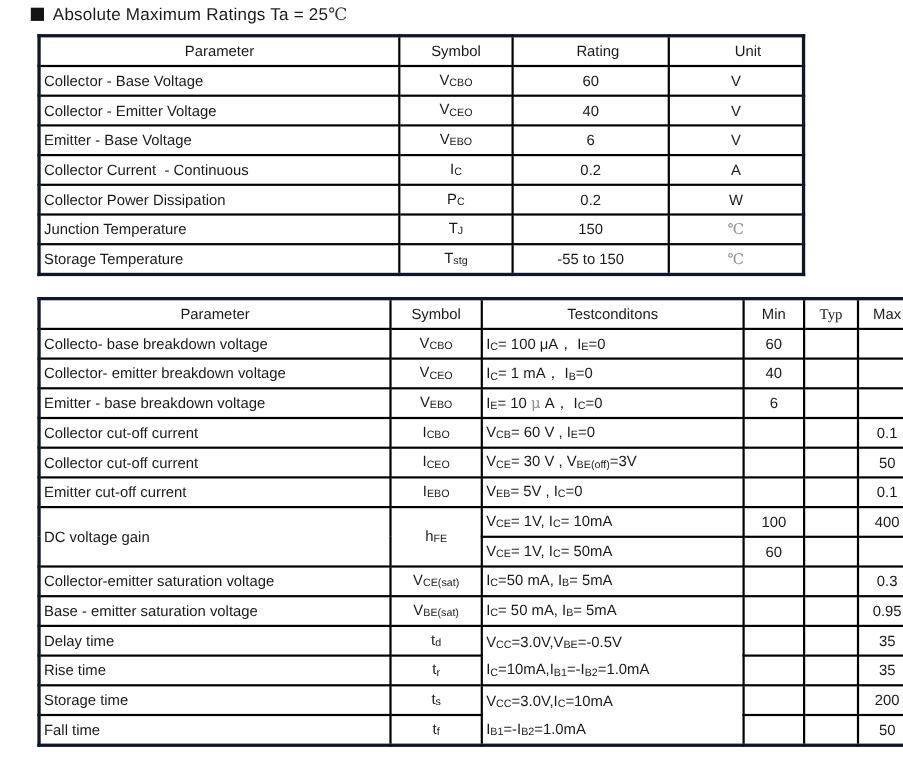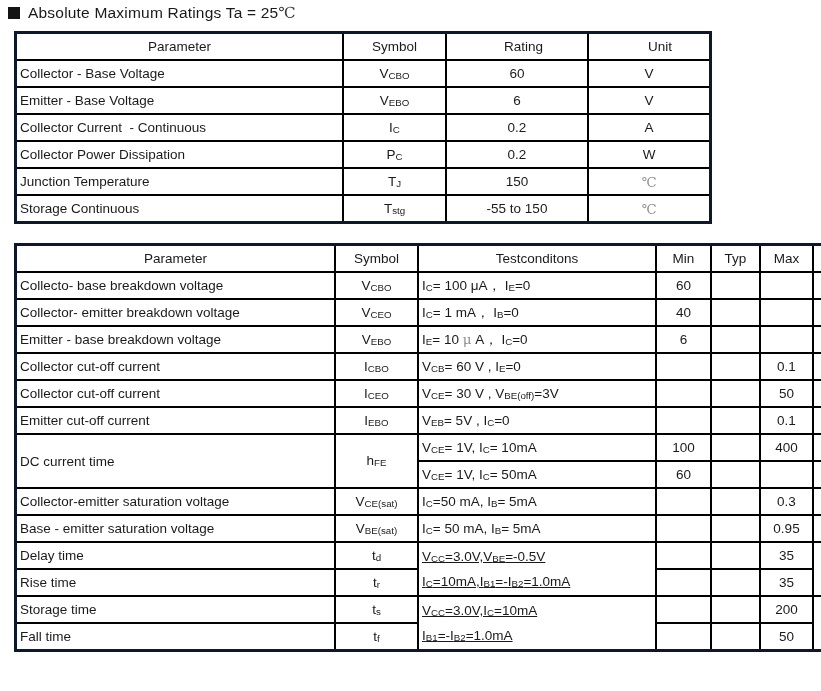--- a/index.html
+++ b/index.html
@@ -1,21 +1,21 @@
 <!DOCTYPE html>
 <html><head>
 <meta charset="utf-8">
 <style>
   html,body{margin:0;padding:0;}
   body{
     width:821px;height:691px;background:#ffffff;overflow:hidden;
     font-family:"Liberation Sans", sans-serif;color:#1a1a1a;
   }
   .page{padding-top:4px;}
-  .section{display:block;}
+  .section{display:block;margin-left:20px;}
   .section.second{margin-top:19px;}
   .title-row{
     display:flex;align-items:center;gap:8px;
     padding-left:8px;font-size:15.5px;letter-spacing:0.2px;
     height:18px;
   }
   .sq{width:12px;height:12px;background:#141414;flex:0 0 auto;}
   table{
     border-collapse:collapse;table-layout:fixed;
     margin-left:14px;margin-top:9px;
@@ -34,27 +34,27 @@
   table.t0{width:627px;}
   table.t0 th:nth-child(1){width:319px;}
   table.t0 th:nth-child(2){width:95px;}
   table.t0 th:nth-child(3){width:121px;padding-left:16px;}
   table.t0 th:nth-child(4){width:92px;padding-left:25px;}
   table.t1{width:802px;}
   table.t1 th:nth-child(1){width:311px;}
   table.t1 th:nth-child(2){width:75px;}
   table.t1 th:nth-child(3){width:230px;}
   table.t1 th:nth-child(4){width:47px;}
-  table.t1 th:nth-child(5){width:41px;}
+  table.t1 th:nth-child(5){width:41px;font-family:Liberation Serif, serif;}
   table.t1 th:nth-child(6){width:45px;}
   table.t1 th:nth-child(7){width:52px;}
   .sub{font-size:0.72em;letter-spacing:0;vertical-align:-0.12em;}
   .cel{color:#8f8f8f;font-family:"DejaVu Serif", serif;}
   .title-text .cel{color:#3a3a3a;}
-  .cond-line{height:25px;line-height:25px;text-decoration:underline;}
+  .cond-line{height:25px;line-height:25px;}
 </style>
 </head>
 <body>
 
 <div class="page">
 
   <div class="section">
     <div class="title-row">
       <span class="sq"></span>
       <span class="title-text">Absolute Maximum Ratings Ta = 25<span class="cel">℃</span></span>
@@ -69,20 +69,26 @@
           </tr>
         </thead>
       <tbody>
           <tr>
             <td class="left">Collector - Base Voltage</td>
             <td class="center">V<span class="sub">CBO</span></td>
             <td class="center">60</td>
             <td class="center">V</td>
           </tr>
           <tr>
+            <td class="left">Collector - Emitter Voltage</td>
+            <td class="center">V<span class="sub">CEO</span></td>
+            <td class="center">40</td>
+            <td class="center">V</td>
+          </tr>
+          <tr>
             <td class="left">Emitter - Base Voltage</td>
             <td class="center">V<span class="sub">EBO</span></td>
             <td class="center">6</td>
             <td class="center">V</td>
           </tr>
           <tr>
             <td class="left">Collector Current &nbsp;- Continuous</td>
             <td class="center">I<span class="sub">C</span></td>
             <td class="center">0.2</td>
             <td class="center">A</td>
@@ -93,21 +99,21 @@
             <td class="center">0.2</td>
             <td class="center">W</td>
           </tr>
           <tr>
             <td class="left">Junction Temperature</td>
             <td class="center">T<span class="sub">J</span></td>
             <td class="center">150</td>
             <td class="center"><span class="cel">℃</span></td>
           </tr>
           <tr>
-            <td class="left">Storage Continuous</td>
+            <td class="left">Storage Temperature</td>
             <td class="center">T<span class="sub">stg</span></td>
             <td class="center">-55 to 150</td>
             <td class="center"><span class="cel">℃</span></td>
           </tr>
         </tbody>
     </table>
   </div>
 
   <div class="section second">
     <table class="t1">
@@ -171,21 +177,21 @@
           <tr>
             <td class="left">Emitter cut-off current</td>
             <td class="center">I<span class="sub">EBO</span></td>
             <td class="left">V<span class="sub">EB</span>= 5V , I<span class="sub">C</span>=0</td>
             <td class="center"></td>
             <td class="center"></td>
             <td class="center">0.1</td>
             <td class="center"> A</td>
           </tr>
           <tr>
-            <td rowspan="2" class="left">DC current time</td>
+            <td rowspan="2" class="left">DC voltage gain</td>
             <td rowspan="2" class="center">h<span class="sub">FE</span></td>
             <td class="left">V<span class="sub">CE</span>= 1V, I<span class="sub">C</span>= 10mA</td>
             <td class="center">100</td>
             <td class="center"></td>
             <td class="center">400</td>
             <td class="center"></td>
           </tr>
           <tr>
             <td class="left">V<span class="sub">CE</span>= 1V, I<span class="sub">C</span>= 50mA</td>
             <td class="center">60</td>

